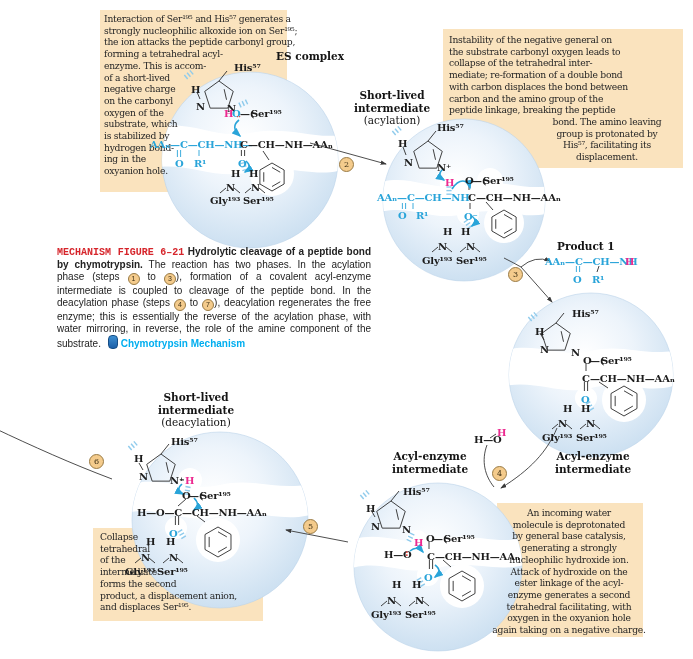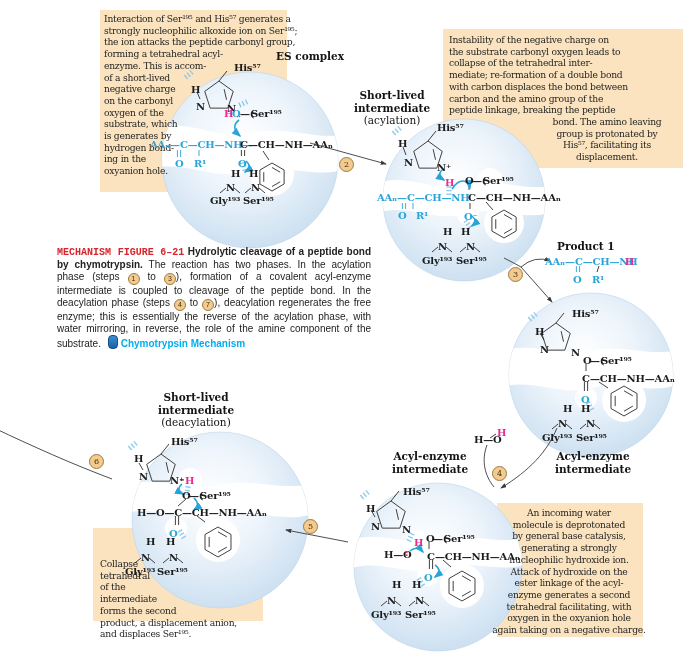--- a/index.html
+++ b/index.html
@@ -255,27 +255,27 @@
       <div class="ln">Interaction of Ser¹⁹⁵ and His⁵⁷ generates a</div>
       <div class="ln">strongly nucleophilic alkoxide ion on Ser¹⁹⁵;</div>
       <div class="ln">the ion attacks the peptide carbonyl group,</div>
       <div class="ln">forming a tetrahedral acyl-</div>
       <div class="ln">enzyme. This is accom-</div>
       <div class="ln">of a short-lived</div>
       <div class="ln">negative charge</div>
       <div class="ln">on the carbonyl</div>
       <div class="ln">oxygen of the</div>
       <div class="ln">substrate, which</div>
-      <div class="ln">is generates by</div>
+      <div class="ln">is stabilized by</div>
       <div class="ln">hydrogen bond-</div>
       <div class="ln">ing in the</div>
       <div class="ln">oxyanion hole.</div>
     </div>
   <div class="boxtx" id="tx2" style="left:449px;top:34px;width:230px">
-      <div class="ln">Instability of the negative charge on</div>
+      <div class="ln">Instability of the negative general on</div>
       <div class="ln">the substrate carbonyl oxygen leads to</div>
       <div class="ln">collapse of the tetrahedral inter-</div>
       <div class="ln">mediate; re-formation of a double bond</div>
       <div class="ln">with carbon displaces the bond between</div>
       <div class="ln">carbon and the amino group of the</div>
       <div class="ln">peptide linkage, breaking the peptide</div>
       <div class="ln">bond. The amino leaving</div>
       <div class="ln">group is protonated by</div>
       <div class="ln">His⁵⁷, facilitating its</div>
       <div class="ln">displacement.</div>
@@ -286,21 +286,21 @@
       <div class="ln">by general base catalysis,</div>
       <div class="ln">generating a strongly</div>
       <div class="ln">nucleophilic hydroxide ion.</div>
       <div class="ln">Attack of hydroxide on the</div>
       <div class="ln">ester linkage of the acyl-</div>
       <div class="ln">enzyme generates a second</div>
       <div class="ln">tetrahedral facilitating, with</div>
       <div class="ln">oxygen in the oxyanion hole</div>
       <div class="ln">again taking on a negative charge.</div>
     </div>
-  <div class="boxtx" id="tx4" style="left:100px;top:558px;width:162px">
+  <div class="boxtx" id="tx4" style="left:100px;top:531px;width:162px">
       <div class="ln">Collapse</div>
       <div class="ln">tetrahedral</div>
       <div class="ln">of the</div>
       <div class="ln">intermediate</div>
       <div class="ln">forms the second</div>
       <div class="ln">product, a displacement anion,</div>
       <div class="ln">and displaces Ser¹⁹⁵.</div>
     </div>
 
   <div class="title" style="left:276px;top:50px">ES complex</div>

